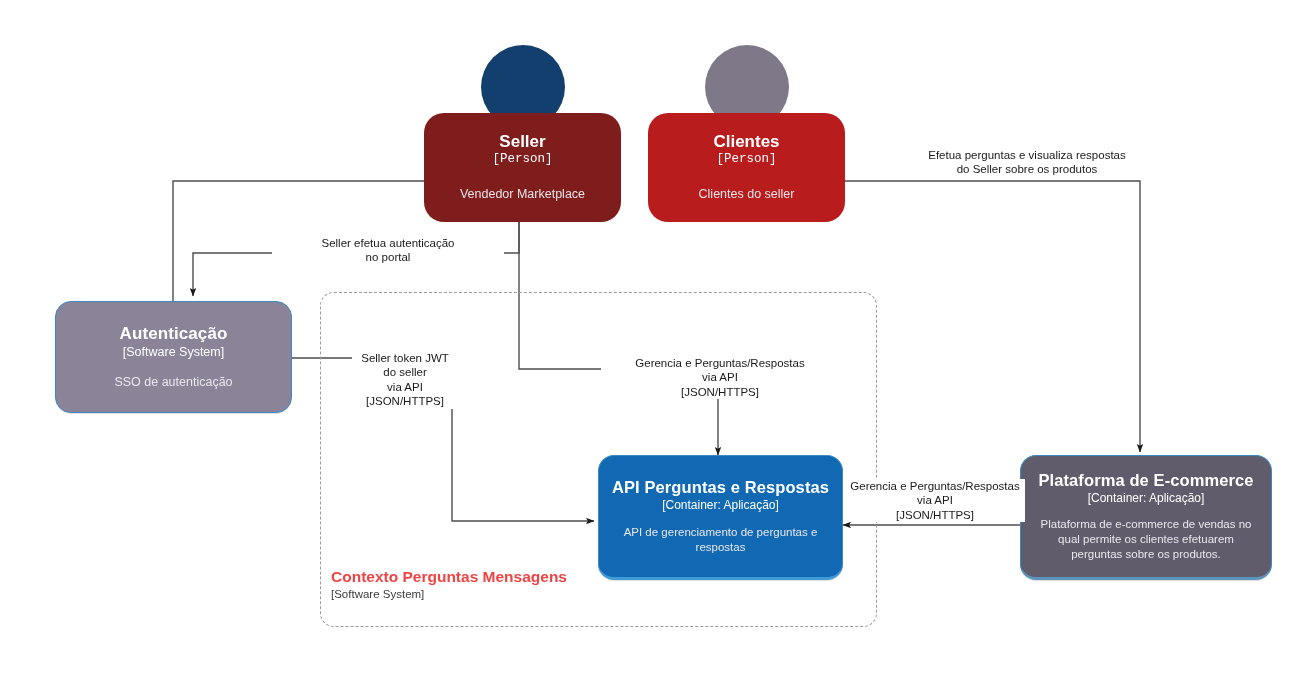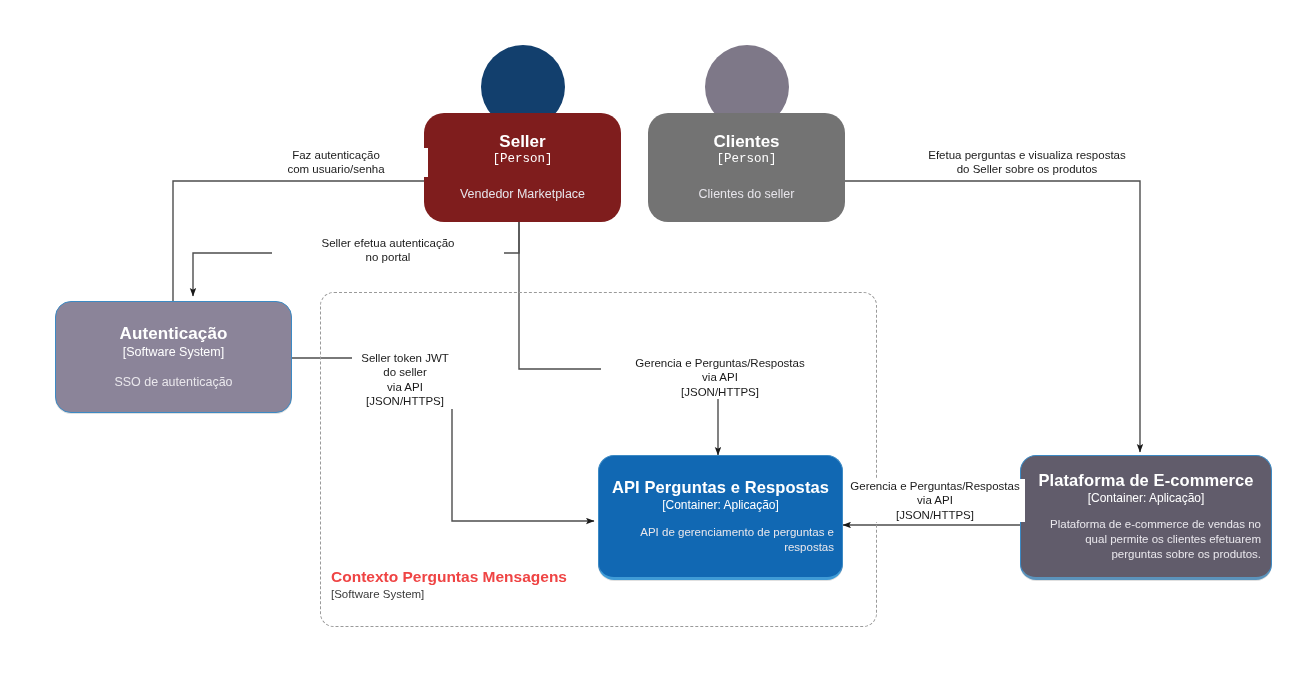--- a/index.html
+++ b/index.html
@@ -28,21 +28,21 @@
     height: 680px;
     pointer-events: none;
   }
 
   
   .node {
     position: absolute;
     box-sizing: border-box;
     border-radius: 16px;
     color: #ffffff;
-    text-align: right;
+    text-align: center;
     display: flex;
     flex-direction: column;
     align-items: center;
     justify-content: center;
   }
   .node .n-title {
     font-weight: bold;
     line-height: 1.12;
     letter-spacing: .1px;
   }
@@ -164,21 +164,21 @@
     <div class="head" style="width:84px; height:84px; background:#123F6D;"></div>
     <div class="body" style="top:68px; height:109px; background:#7f1d1d;">
       <div class="p-title">Seller</div>
       <div class="p-type">[Person]</div>
       <div class="p-desc">Vendedor Marketplace</div>
     </div>
   </div>
 
   <div class="person" style="left:648px; top:45px; width:197px; height:177px;">
     <div class="head" style="width:84px; height:84px; background:#7E7888;"></div>
-    <div class="body" style="top:68px; height:109px; background:#737373;">
+    <div class="body" style="top:68px; height:109px; background:#b91c1c;">
       <div class="p-title">Clientes</div>
       <div class="p-type">[Person]</div>
       <div class="p-desc">Clientes do seller</div>
     </div>
   </div>
 
   <div class="node container-box" style="left:55px; top:301px; width:237px; height:112px;
               background:#8B8499; padding:0 12px;">
     <div class="n-title" style="font-size:17px;">Autenticação</div>
     <div class="n-type" style="font-size:12.5px;">[Software System]</div>
@@ -192,22 +192,20 @@
     <div class="n-desc" style="font-size:11.5px; margin-top:13px;">API de gerenciamento de perguntas e respostas</div>
   </div>
 
   <div class="node container-box" style="left:1020px; top:455px; width:252px; height:125px;
               background:#615C6B; border-bottom:3px solid #5b93bb; padding:12px 10px;">
     <div class="n-title" style="font-size:16.5px;">Plataforma de E-commerce</div>
     <div class="n-type" style="font-size:12px;">[Container: Aplicação]</div>
     <div class="n-desc" style="font-size:11.5px; margin-top:12px;">Plataforma de e-commerce de vendas no qual permite os clientes efetuarem perguntas sobre os produtos.</div>
   </div>
 
-  <div class="edge-label" style="left:244px; top:148px; width:180px;">Faz autenticação
-com usuario/senha</div>
 
   <div class="edge-label" style="left:272px; top:236px; width:228px;">Seller efetua autenticação
 no portal</div>
 
   <div class="edge-label" style="left:885px; top:148px; width:280px;">Efetua perguntas e visualiza respostas
 do Seller sobre os produtos</div>
 
   <div class="edge-label" style="left:352px; top:351px; width:102px;">Seller token JWT
 do seller
 via API

